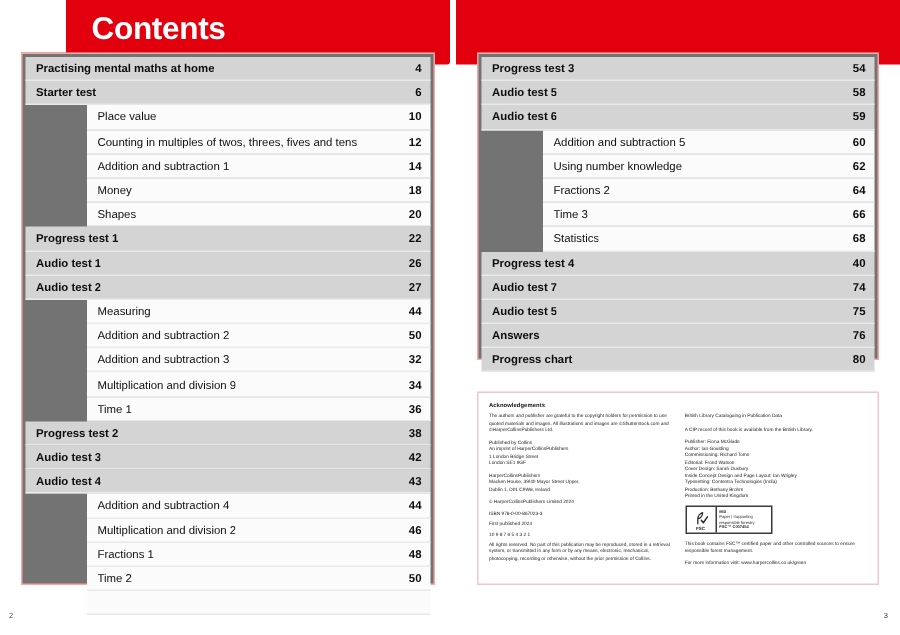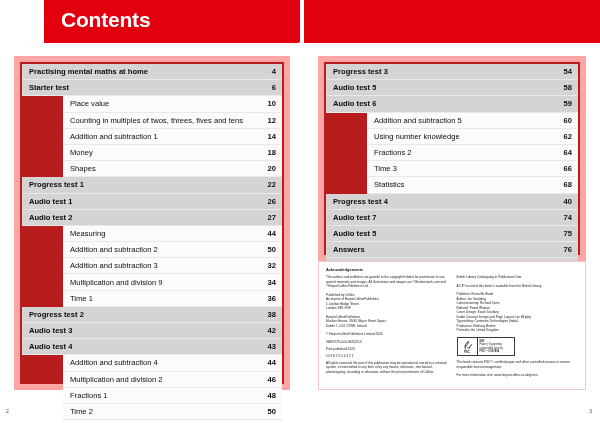--- a/index.html
+++ b/index.html
@@ -48,23 +48,23 @@
     color: #ffffff;
     font-size: 21px;
     font-weight: bold;
     letter-spacing: -0.2px;
     line-height: 1;
   }
 
   
   .panel {
     position: absolute;
-    top: 56px;
-    border: 6px solid #fca5a5;
-    background: #b91c1c;
+    top: 35px;
+    border: 1px solid #fca5a5;
+    background: #737373;
     box-sizing: border-box;
     padding: 2px;
   }
   .panel-left {
     left: 14px;
     right: 10px;
     bottom: 33px;
   }
   .panel-right {
     left: 18px;

